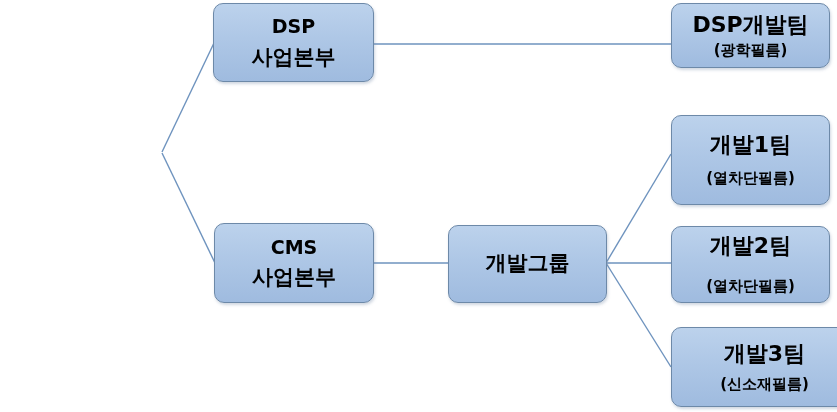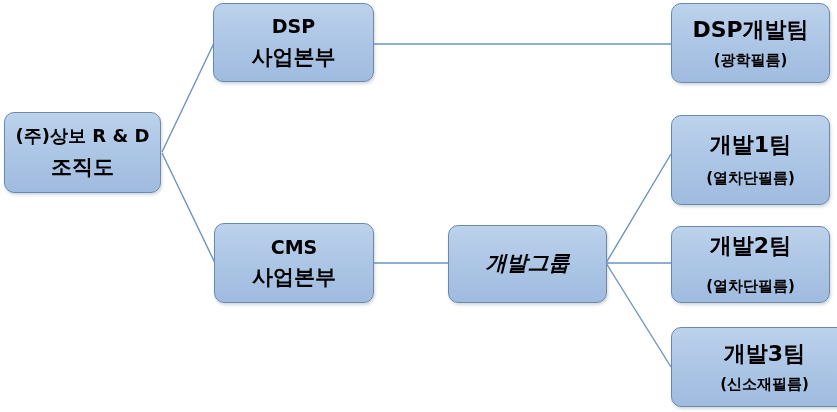--- a/index.html
+++ b/index.html
@@ -50,24 +50,24 @@
   .node-root .l2    { font-size: 21px; }
 
   
   .node-dsp-division { left: 213px; top: 3px;   width: 161px; height: 79px; }
   .node-cms-division { left: 214px; top: 223px; width: 160px; height: 80px; }
   .node-dsp-division .l1, .node-cms-division .l1 { font-size: 19px; }
   .node-dsp-division .l2, .node-cms-division .l2 { font-size: 21px; }
 
   
   .node-dev-group    { left: 448px; top: 225px; width: 159px; height: 78px; }
-  .node-dev-group .l1 { font-size: 21px; font-style: italic; }
+  .node-dev-group .l1 { font-size: 21px; }
 
   
-  .node-dsp-team { left: 671px; top: 3px;   width: 159px; height: 80px; }
+  .node-dsp-team { left: 671px; top: 3px;   width: 159px; height: 65px; }
   .node-team1    { left: 671px; top: 115px; width: 159px; height: 90px; }
   .node-team2    { left: 671px; top: 226px; width: 159px; height: 77px; gap: 17px; }
   .node-team3    { left: 671px; top: 327px; width: 187px; height: 80px; }
   .node-dsp-team .l1, .node-team1 .l1, .node-team2 .l1, .node-team3 .l1 { font-size: 22px; }
   .node-dsp-team .l2, .node-team1 .l2, .node-team2 .l2, .node-team3 .l2 { font-size: 15px; }
 </style>
 </head>
 <body>
 
 <div class="canvas">
@@ -75,24 +75,20 @@
   <svg class="connectors" viewBox="0 0 837 412" xmlns="http://www.w3.org/2000/svg">
     <line x1="162" y1="152" x2="214" y2="43"></line>
     <line x1="162" y1="153" x2="215" y2="263"></line>
     <line x1="374" y1="44" x2="671" y2="44"></line>
     <line x1="374" y1="263" x2="448" y2="263"></line>
     <line x1="606" y1="263" x2="671" y2="154"></line>
     <line x1="606" y1="263" x2="671" y2="263"></line>
     <line x1="606" y1="263" x2="671" y2="367"></line>
   </svg>
 
-  <div class="node node-root">
-    <div class="l1">(주)상보 R &amp; D</div>
-    <div class="l2">조직도</div>
-  </div>
 
   <div class="node node-dsp-division">
     <div class="l1">DSP</div>
     <div class="l2">사업본부</div>
   </div>
 
   <div class="node node-cms-division">
     <div class="l1">CMS</div>
     <div class="l2">사업본부</div>
   </div>

